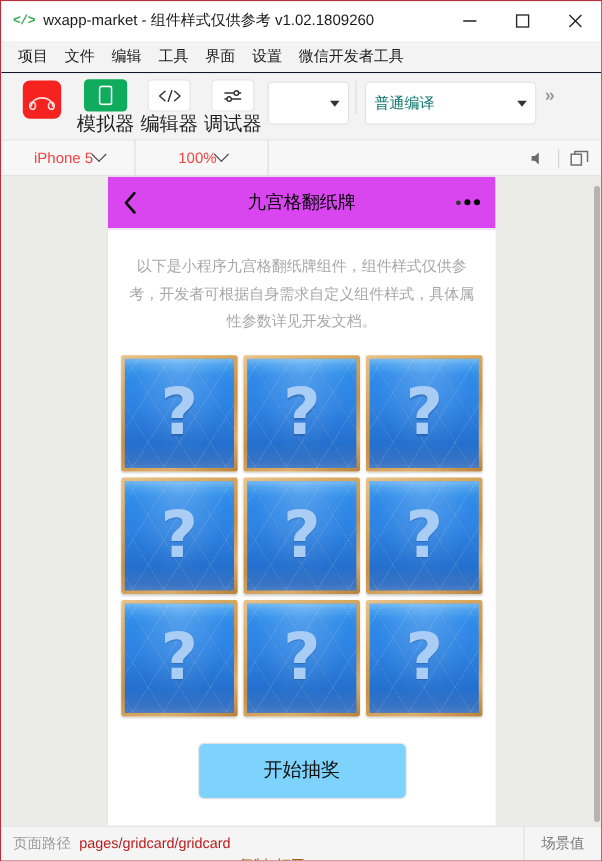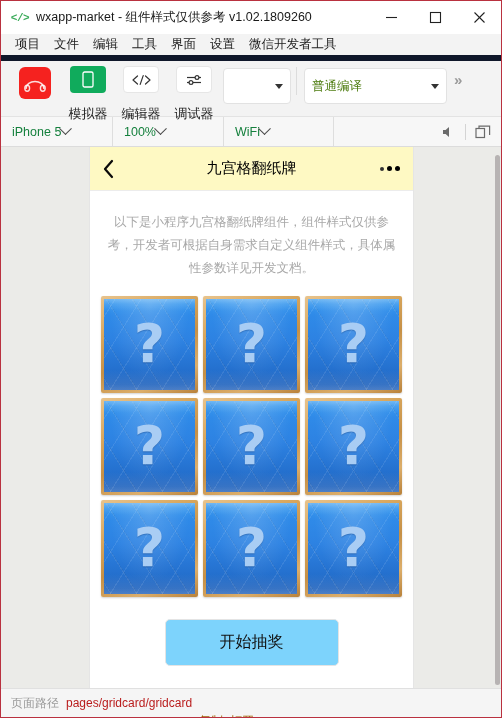--- a/index.html
+++ b/index.html
@@ -70,21 +70,21 @@
   .win-btn svg { display: block; }
 
   
   .menubar {
     height: 27px;
     min-height: 27px;
     background: #f3f3f3;
     display: flex;
     align-items: center;
     padding-left: 7px;
-    border-bottom: 6px solid #0f172a;
+    border-bottom: 1px solid #0f172a;
   }
   .menu-item {
     font-size: 12.5px;
     color: #1c1c1c;
     padding: 0 7px;
     line-height: 27px;
     white-space: nowrap;
   }
 
   
@@ -120,44 +120,44 @@
     height: 32px;
     border-radius: 6px;
     margin-top: 1px;
   }
   .tb-square.green { background: #10ab5c; }
   .tb-square.plain {
     background: #ffffff;
     border: 1px solid #e6e6e6;
   }
   .tb-label {
-    font-size: 13px;
+    font-size: 16px;
     color: #222;
-    margin-top: 12px;
+    margin-top: 0;
     white-space: nowrap;
   }
 
   .tb-divider {
     width: 1px;
     height: 28px;
     background: #dcdcdc;
     margin: 1px 7px 0 5px;
   }
 
   .tb-select {
     height: 26px;
     background: #ffffff;
     border: 1px solid #e2e2e2;
     border-radius: 4px;
     display: flex;
     align-items: center;
     justify-content: space-between;
     padding: 17px 7px;
     font-size: 12.5px;
-    color: #4d7c0f;
+    color: #0f766e;
     margin-top: 2px;
     gap: 24px;
   }
   .tb-select.empty { width: 68px; }
   .tb-select.compile { width: 143px; }
   .caret-sm {
     width: 0; height: 0;
     border-left: 4px solid transparent;
     border-right: 4px solid transparent;
     border-top: 5px solid #333;
@@ -177,25 +177,25 @@
     min-height: 31px;
     background: #f7f7f7;
     border-top: 1px solid #e3e3e3;
     border-bottom: 1px solid #dcdcdc;
     display: flex;
     align-items: stretch;
   }
   .dev-sel {
     display: flex;
     align-items: center;
-    justify-content: flex-start;
+    justify-content: center;
     padding: 0 9px 0 11px;
     border-right: 1px solid #dedede;
     font-size: 12.5px;
-    color: #15803d;
+    color: #ef4444;
   }
   .dev-sel.device { width: 112px; }
   .dev-sel.zoom   { width: 111px; }
   .dev-sel.net    { width: 110px; }
   .chev {
     width: 9px; height: 9px;
     border-right: 1.6px solid #4a4a4a;
     border-bottom: 1.6px solid #4a4a4a;
     transform: rotate(45deg) translate(-2px,-2px);
     flex: none;
@@ -242,21 +242,21 @@
     background: #ffffff;
     display: flex;
     flex-direction: column;
     overflow: hidden;
     border-left: 1px solid #e5e5e5;
     border-right: 1px solid #e5e5e5;
   }
   .nav {
     height: 44px;
     min-height: 44px;
-    background: #fef9c3;
+    background: #d946ef;
     border-bottom: 1px solid #ececec;
     display: flex;
     align-items: center;
     position: relative;
     padding: 0 13px;
   }
   .nav-back {
     width: 22px;
     display: flex;
     align-items: center;
@@ -517,24 +517,20 @@
 
   <div class="devicebar">
     <div class="dev-sel device">
       <span>iPhone 5</span>
       <span class="chev"></span>
     </div>
     <div class="dev-sel zoom">
       <span>100%</span>
       <span class="chev"></span>
     </div>
-    <div class="dev-sel net">
-      <span>WiFi</span>
-      <span class="chev"></span>
-    </div>
     <div class="dev-spacer"></div>
     <div class="dev-icons">
       <span>
         <svg width="15" height="14" viewBox="0 0 15 14">
           <path d="M2 5 H4.6 L8 2 V12 L4.6 9 H2 Z" fill="#6b6b6b"></path>
         </svg>
       </span>
       <span class="dev-icon-sep"></span>
       <span>
         <svg width="16" height="14" viewBox="0 0 16 14">
@@ -625,15 +621,16 @@
     </div>
   </div>
 
   <div class="statusbar">
     <div class="sb-left">
       <span class="sb-label">页面路径</span>
       <span class="sb-path">pages/gridcard/gridcard</span>
       <span class="sb-link">复制</span>
       <span class="sb-link">打开</span>
     </div>
+    <div class="sb-cell">场景值</div>
   </div>
 
 </div>
 
 </body></html>

